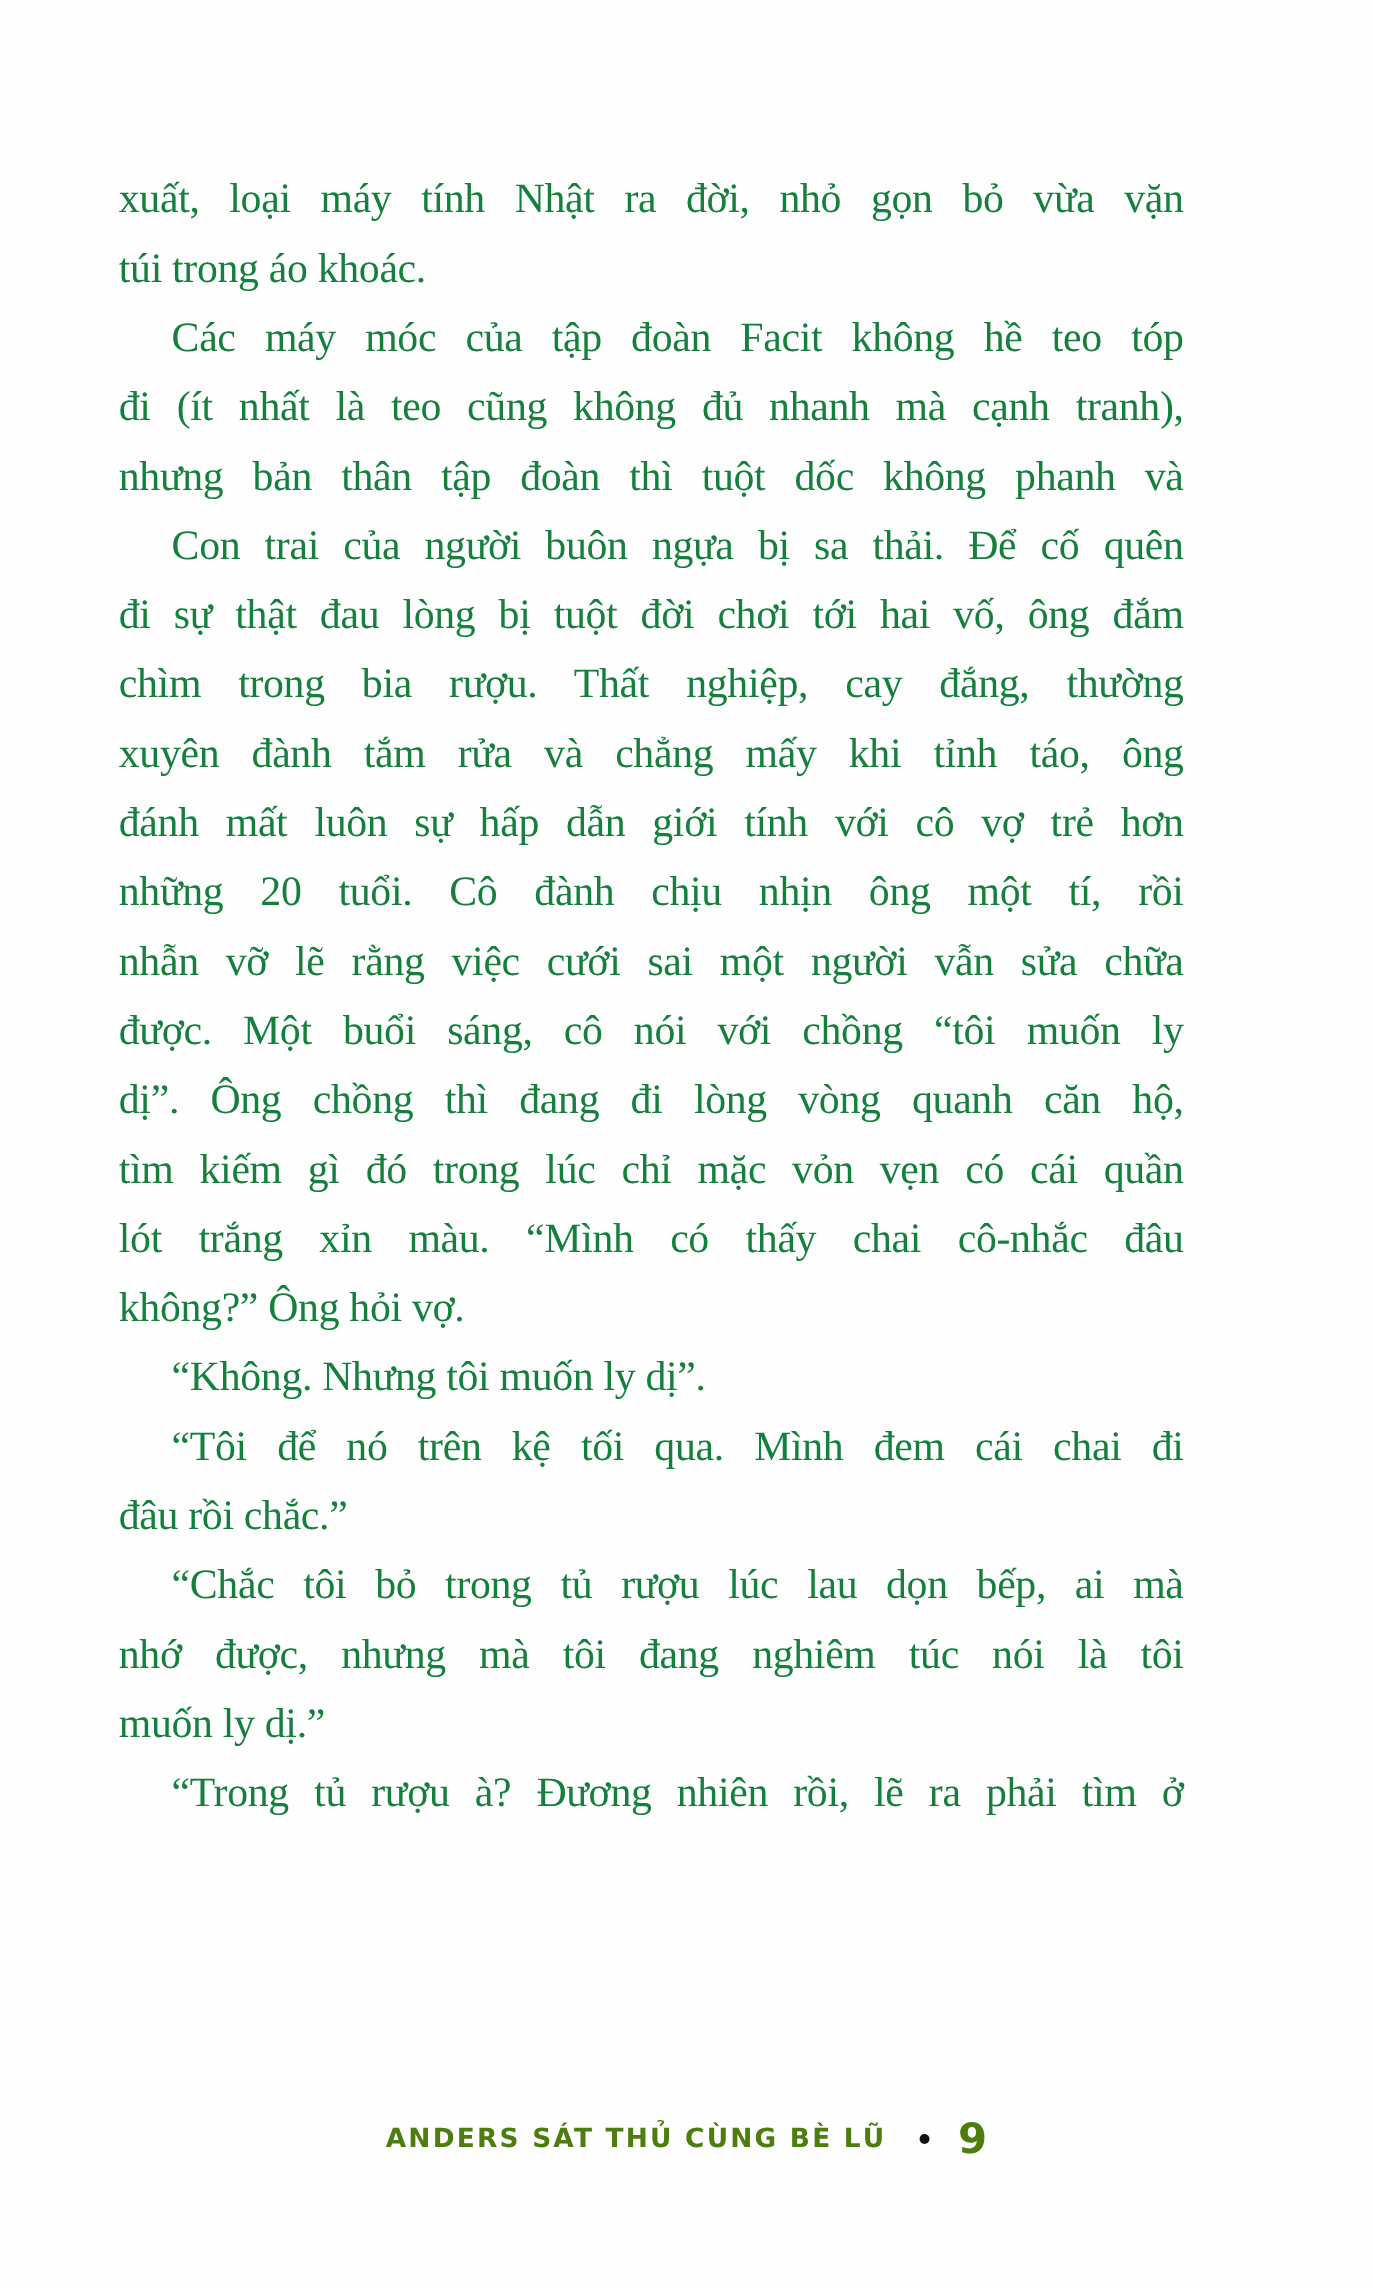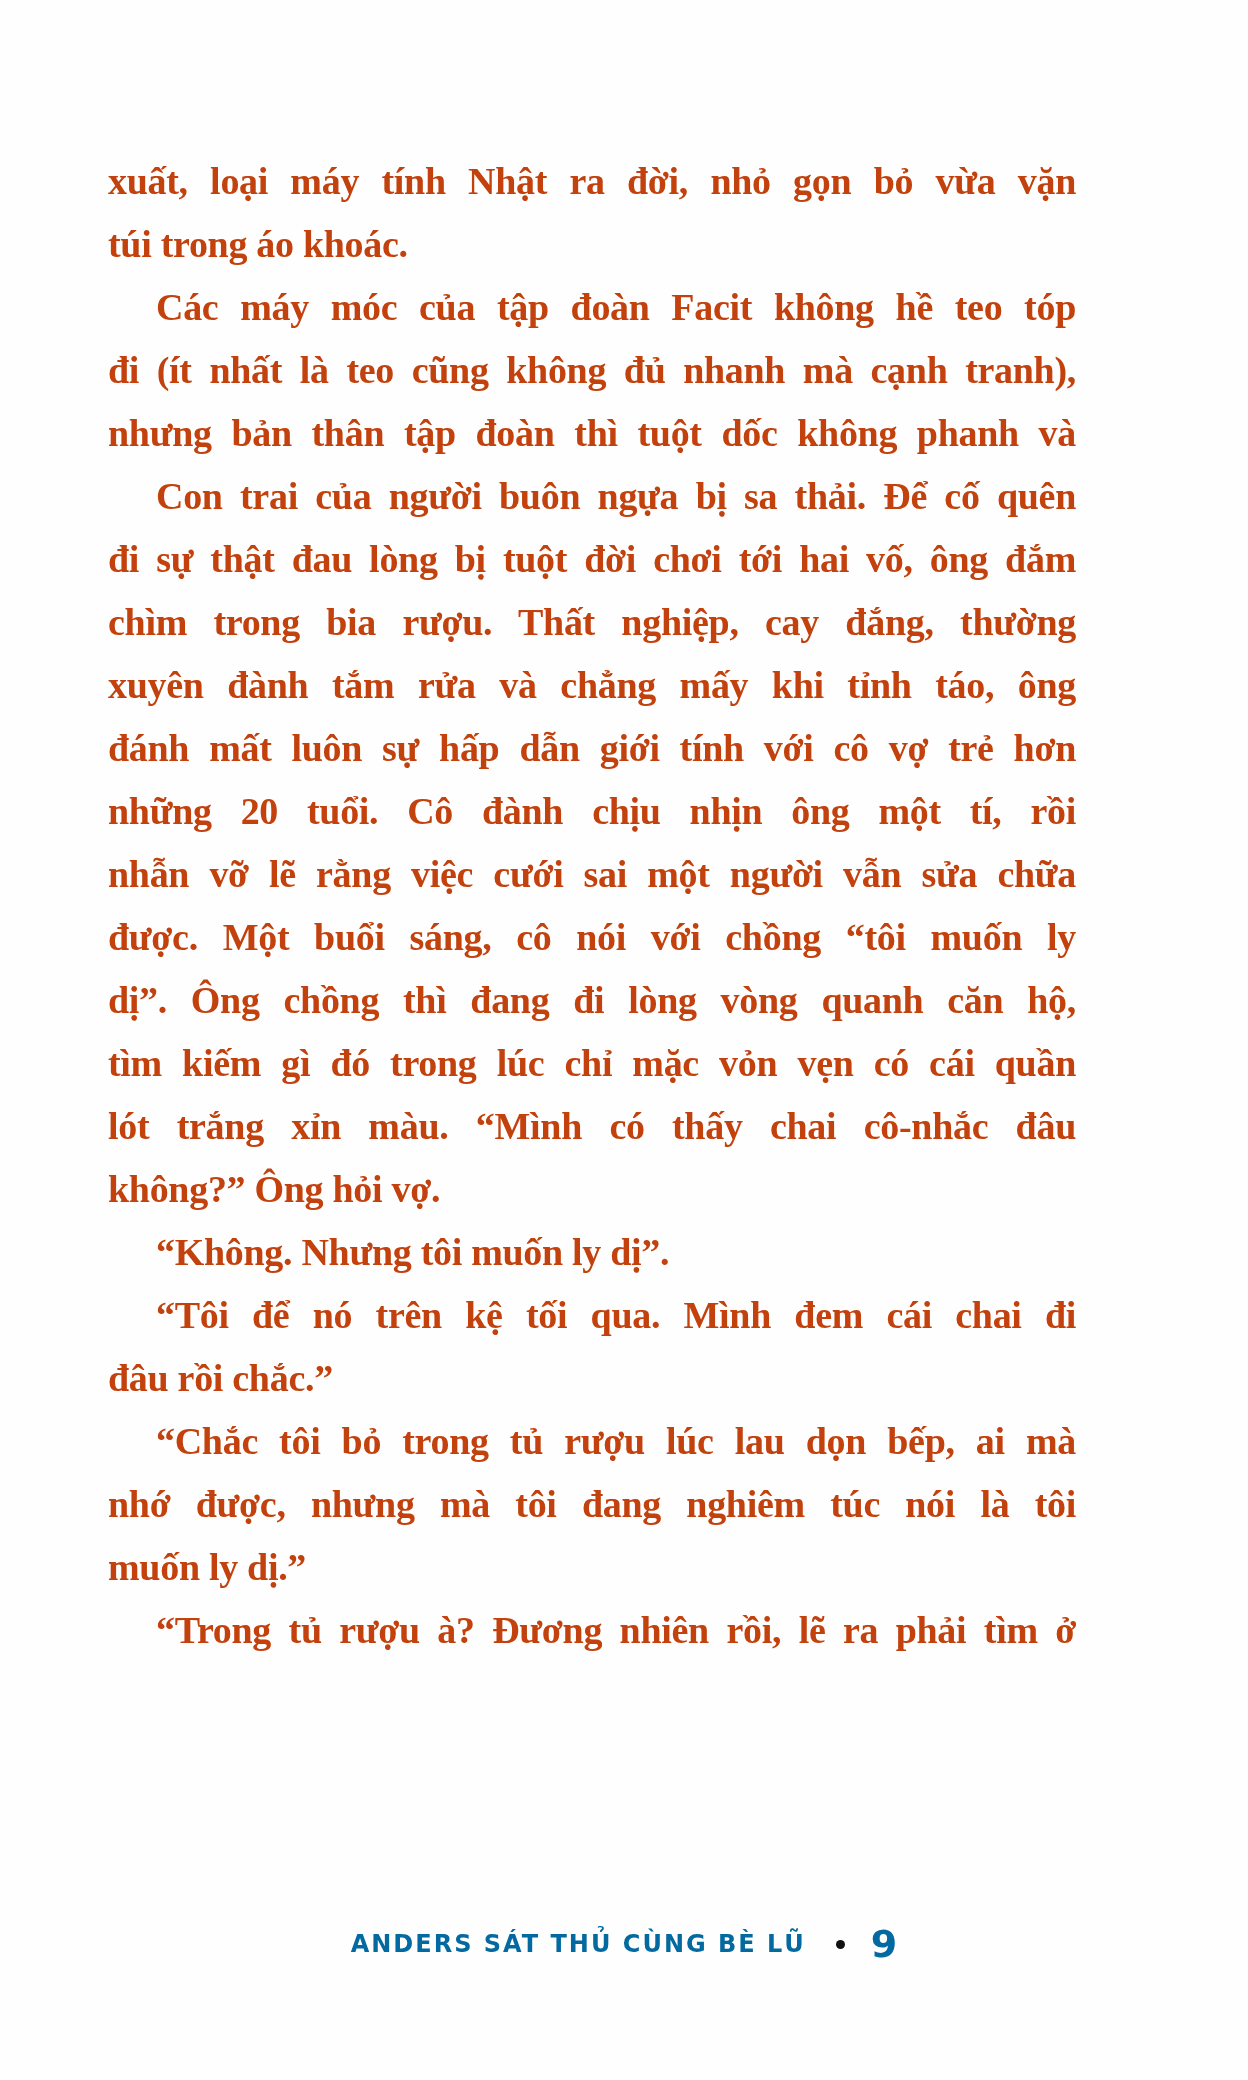--- a/index.html
+++ b/index.html
@@ -21,23 +21,23 @@
       height: 2080px;
       background: #fefefe;
     }
     .text-block {
       position: absolute;
       left: 108px;
       top: 150px;
       width: 968px;
       font-family: "Liberation Serif", "DejaVu Serif", serif;
       font-size: 38px;
-      font-weight: bold;
+      font-weight: normal;
       line-height: 63px;
-      color: #c2410c;
+      color: #15803d;
       letter-spacing: -0.3px;
     }
     .line {
       display: block;
       white-space: nowrap;
       text-align-last: justify;
       text-align: justify;
       height: 63px;
     }
     .line.last {
@@ -47,21 +47,21 @@
       padding-left: 48px;
     }
     .footer {
       position: absolute;
       left: 0;
       width: 1248px;
       top: 1922px;
       text-align: center;
       font-family: "DejaVu Sans", "Liberation Sans", sans-serif;
       font-weight: bold;
-      color: #0369a1;
+      color: #4d7c0f;
     }
     .footer .title {
       font-size: 24px;
       letter-spacing: 2px;
       vertical-align: middle;
     }
     .footer .dot {
       display: inline-block;
       width: 9px;
       height: 9px;

